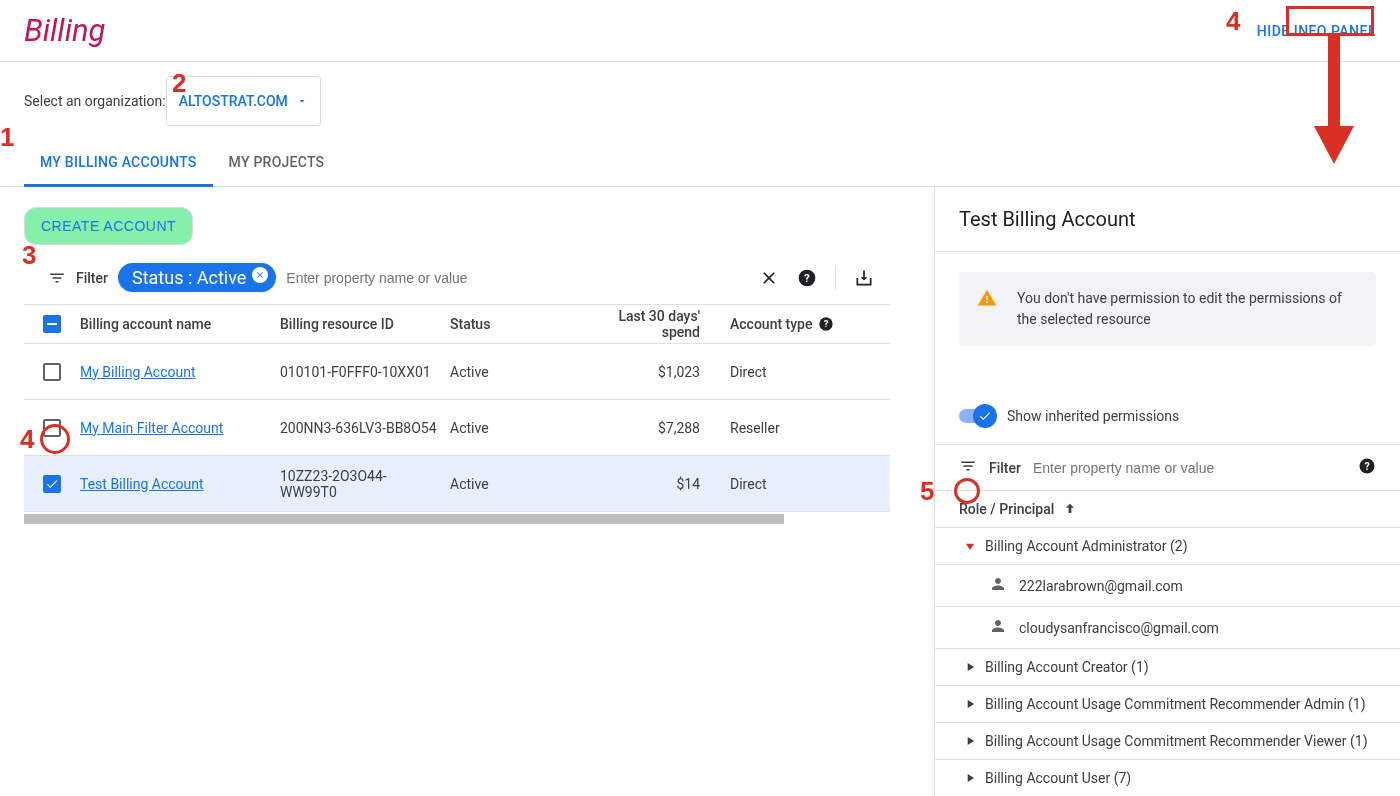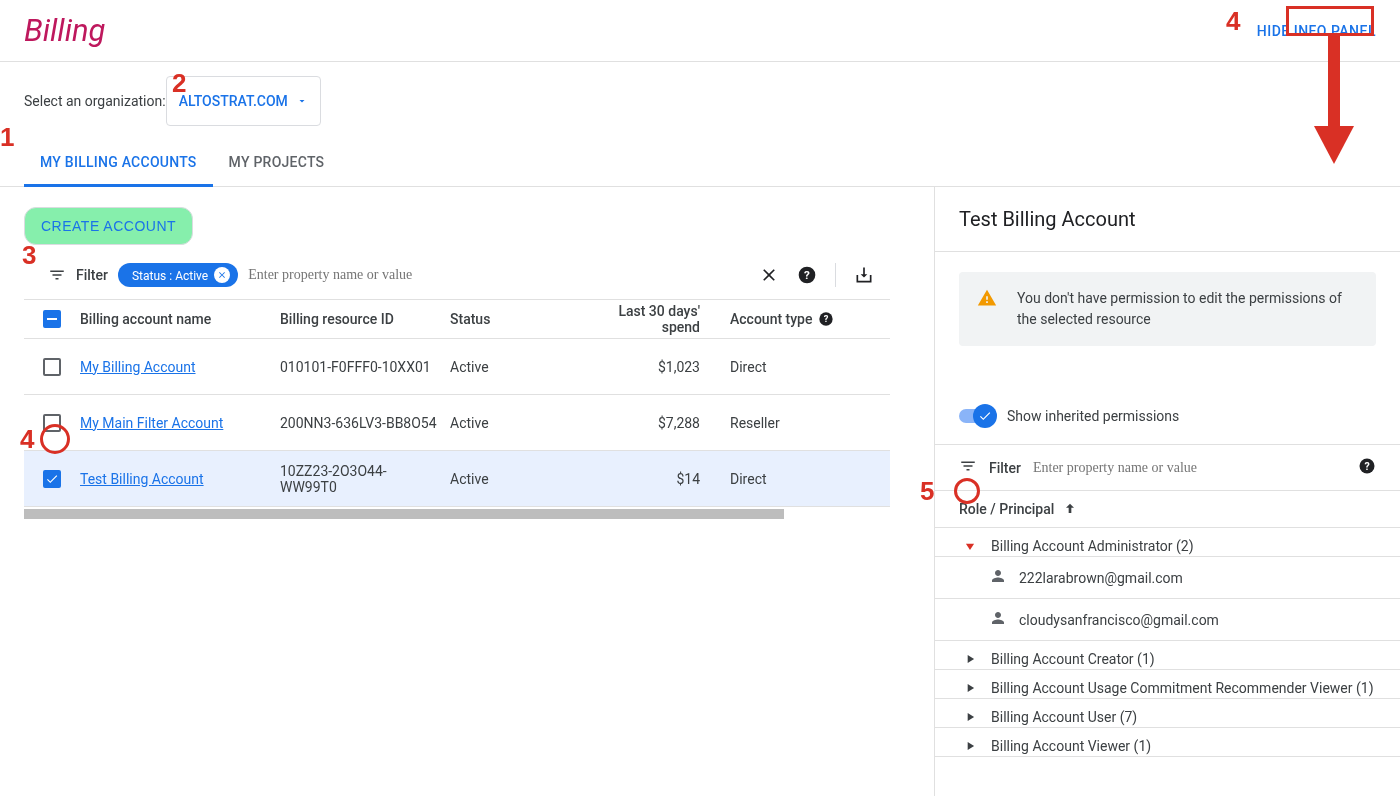--- a/index.html
+++ b/index.html
@@ -19,24 +19,24 @@
   .tab.active { color: #1a73e8; border-bottom: 3px solid #1a73e8; margin-bottom: -1px; }
   
   .main-area { display: flex; height: calc(100% - 158px); }
   .content { flex: 1; border-right: 1px solid #e0e0e0; overflow: hidden; padding-top: 20px; }
   
   .create-btn { margin-left: 24px; border: 1px solid #dadce0; background: #86efac; color: #1a73e8; font-weight: 500; font-size: 14px; padding: 10px 16px; border-radius: 12px; cursor: pointer; letter-spacing: 0.5px; }
   
   .filter-bar { display: flex; align-items: center; padding: 18px 24px 12px 48px; gap: 10px; }
   .filter-icon { display: inline-flex; }
   .filter-label { font-weight: 500; color: #3c4043; }
-  .chip { background: #1a73e8; color: #fff; border-radius: 16px; padding: 4px 8px 4px 14px; display: inline-flex; align-items: flex-end; gap: 6px; font-size: 12px; }
+  .chip { background: #1a73e8; color: #fff; border-radius: 16px; padding: 4px 8px 4px 14px; display: inline-flex; align-items: flex-start; gap: 6px; font-size: 18px; }
   .chip-x { background: #fff; border-radius: 50%; width: 16px; height: 16px; display: inline-flex; align-items: center; justify-content: center; }
   .chip-x svg { fill: #1a73e8; width: 10px; height: 10px; }
-  .filter-input { flex: 1; border: none; outline: none; font-size: 14px; color: #5f6368; font-family: Liberation Serif, serif; }
+  .filter-input { flex: 1; border: none; outline: none; font-size: 14px; color: #5f6368; }
   .filter-actions { display: flex; align-items: center; gap: 18px; margin-left: auto; padding-right: 36px; }
   .icon-btn { cursor: pointer; display: inline-flex; }
   .vr { width: 1px; height: 24px; background: #dadce0; }
   
   .table { width: 866px; margin-left: 24px; }
   .table-header, .table-row { display: flex; align-items: center; border-bottom: 1px solid #e0e0e0; }
   .table-header { font-weight: 500; color: #3c4043; font-size: 14px; height: 40px; border-top: 1px solid #e0e0e0; }
   .table-row { min-height: 56px; padding: 10px 0; }
   .table-row.selected { background: #e8f0fe; }
   .col-check { width: 56px; display: flex; justify-content: center; }
@@ -63,21 +63,21 @@
   
   .toggle-row { display: flex; align-items: center; gap: 12px; padding: 6px 24px 20px 24px; margin-top: 40px; }
   .toggle { width: 36px; height: 14px; background: #8ab4f8; border-radius: 10px; position: relative; }
   .toggle-knob { position: absolute; right: -2px; top: -5px; width: 24px; height: 24px; background: #1a73e8; border-radius: 50%; display: flex; align-items: center; justify-content: center; }
   .toggle-knob svg { fill: #fff; width: 14px; height: 14px; }
   
   .panel-filter-bar { display: flex; align-items: center; padding: 12px 24px; gap: 12px; border-top: 1px solid #e0e0e0; border-bottom: 1px solid #e0e0e0; }
   .panel-filter-bar .filter-input { flex: 1; }
   
   .role-header { padding: 10px 24px; font-weight: 500; border-bottom: 1px solid #e0e0e0; display: flex; align-items: flex-start; gap: 8px; }
-  .role-row { padding: 10px 20px 2px 28px; border-bottom: 1px solid #e0e0e0; display: flex; align-items: center; gap: 14px; cursor: pointer; }
+  .role-row { padding: 10px 20px 10px 28px; border-bottom: 1px solid #e0e0e0; display: flex; align-items: center; gap: 8px; cursor: pointer; }
   .role-row.expanded svg.arrow { transform: rotate(90deg); fill: #d93025; }
   .principal-row { padding: 10px 20px 10px 54px; border-bottom: 1px solid #e0e0e0; display: flex; align-items: center; gap: 12px; text-align: right; }
   .person-icon svg { fill: #5f6368; }
   
   
   .annot { position: absolute; color: #d93025; font-weight: 700; font-size: 26px; font-family: Arial, sans-serif; z-index: 50; pointer-events: none; }
   .annot-box { position: absolute; border: 3px solid #d93025; z-index: 49; pointer-events: none; }
   .annot-arrow { position: absolute; z-index: 48; pointer-events: none; }
   .annot-circle { position: absolute; border: 3px solid #d93025; border-radius: 50%; z-index: 49; pointer-events: none; }
 </style>
@@ -266,20 +266,26 @@
     <div class="role-row">
       <svg class="arrow" width="14" height="14" viewBox="0 0 24 24" fill="#3c4043">
           <path d="M8 5v14l11-7z"></path>
         </svg>
       <span>Billing Account Creator (1)</span>
     </div>
     <div class="role-row">
       <svg class="arrow" width="14" height="14" viewBox="0 0 24 24" fill="#3c4043">
           <path d="M8 5v14l11-7z"></path>
         </svg>
+      <span>Billing Account Usage Commitment Recommender Admin (1)</span>
+    </div>
+    <div class="role-row">
+      <svg class="arrow" width="14" height="14" viewBox="0 0 24 24" fill="#3c4043">
+          <path d="M8 5v14l11-7z"></path>
+        </svg>
       <span>Billing Account Usage Commitment Recommender Viewer (1)</span>
     </div>
     <div class="role-row">
       <svg class="arrow" width="14" height="14" viewBox="0 0 24 24" fill="#3c4043">
           <path d="M8 5v14l11-7z"></path>
         </svg>
       <span>Billing Account User (7)</span>
     </div>
     <div class="role-row">
       <svg class="arrow" width="14" height="14" viewBox="0 0 24 24" fill="#3c4043">

